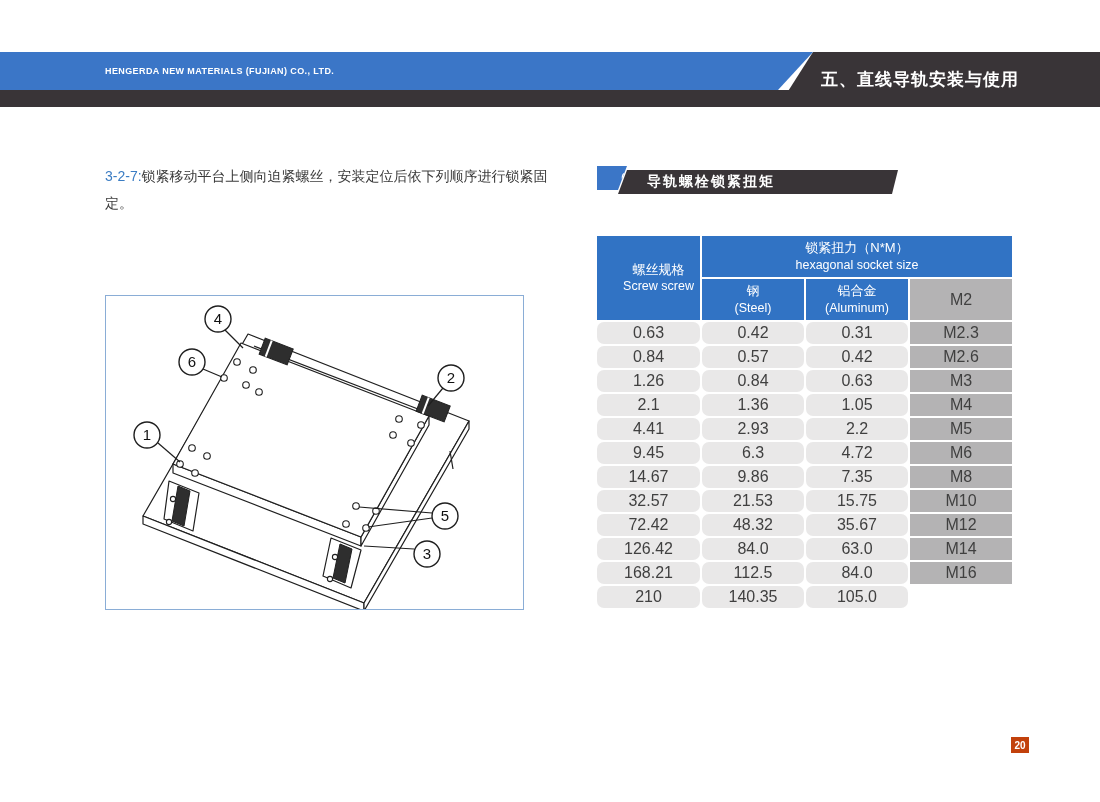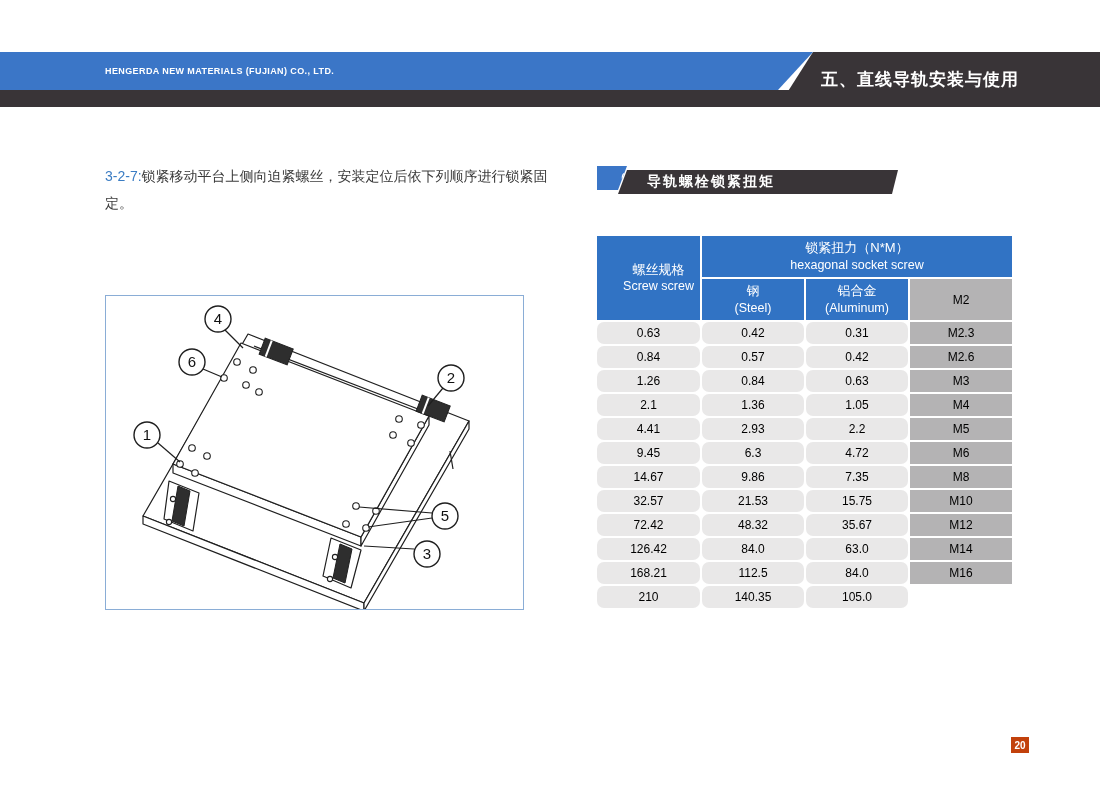--- a/index.html
+++ b/index.html
@@ -66,21 +66,21 @@
     background:#3173c4; color:#ffffff; font-weight:normal;
     display:flex; flex-direction:column; align-items:center; justify-content:center;
     text-align:center; line-height:1.35;
   }
   .th .zh { font-size:13px; }
   .th .en { font-size:12.5px; }
   .th-screw { grid-column:1; grid-row:1 / 3;padding-left:20px; }
   .th-span  { grid-column:2 / 5; grid-row:1; }
   .tc {
     display:flex; align-items:center; justify-content:center;
-    font-size:12px; color:#000000;
+    font-size:16px; color:#404040;
   }
   .tc-size { background:#b4b3b4; }
   .tc-val  { background:#e9e8e8;border-radius:7px; }
   
   .pagenum {
     position:absolute; left:1011px; top:737px; width:18px; height:16px;
     background:#c2410c; color:#ffffff; font-size:10px; font-weight:bold;
     display:flex; align-items:center; justify-content:center;
   }
   
@@ -185,21 +185,21 @@
     </svg>
   </div>
 
   <div class="ttable">
     <div class="th th-screw">
       <span class="zh">螺丝规格</span>
       <span class="en">Screw screw</span>
     </div>
     <div class="th th-span">
       <span class="zh">锁紧扭力（N*M）</span>
-      <span class="en">hexagonal socket screw</span>
+      <span class="en">hexagonal socket size</span>
     </div>
     <div class="th">
       <span class="zh">钢</span>
       <span class="en">(Steel)</span>
     </div>
     <div class="th">
       <span class="zh">铝合金</span>
       <span class="en">(Aluminum)</span>
     </div>
 

